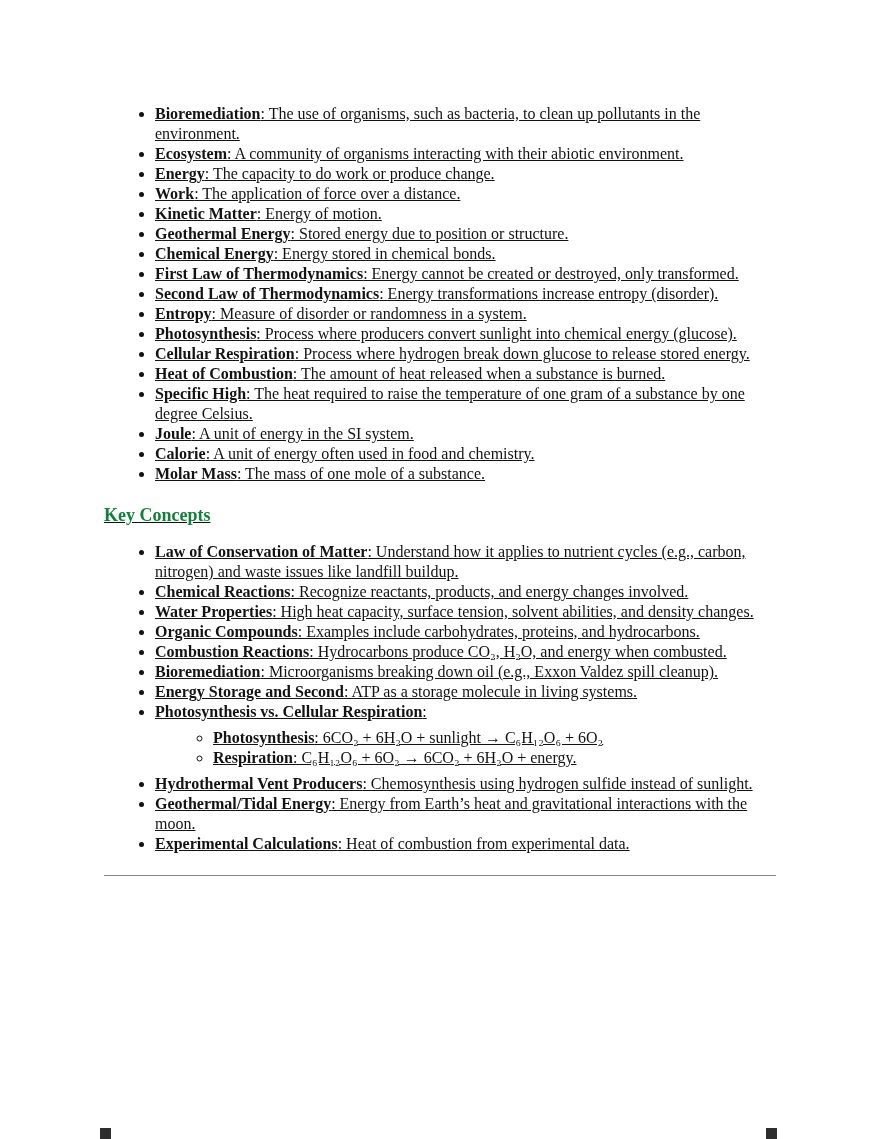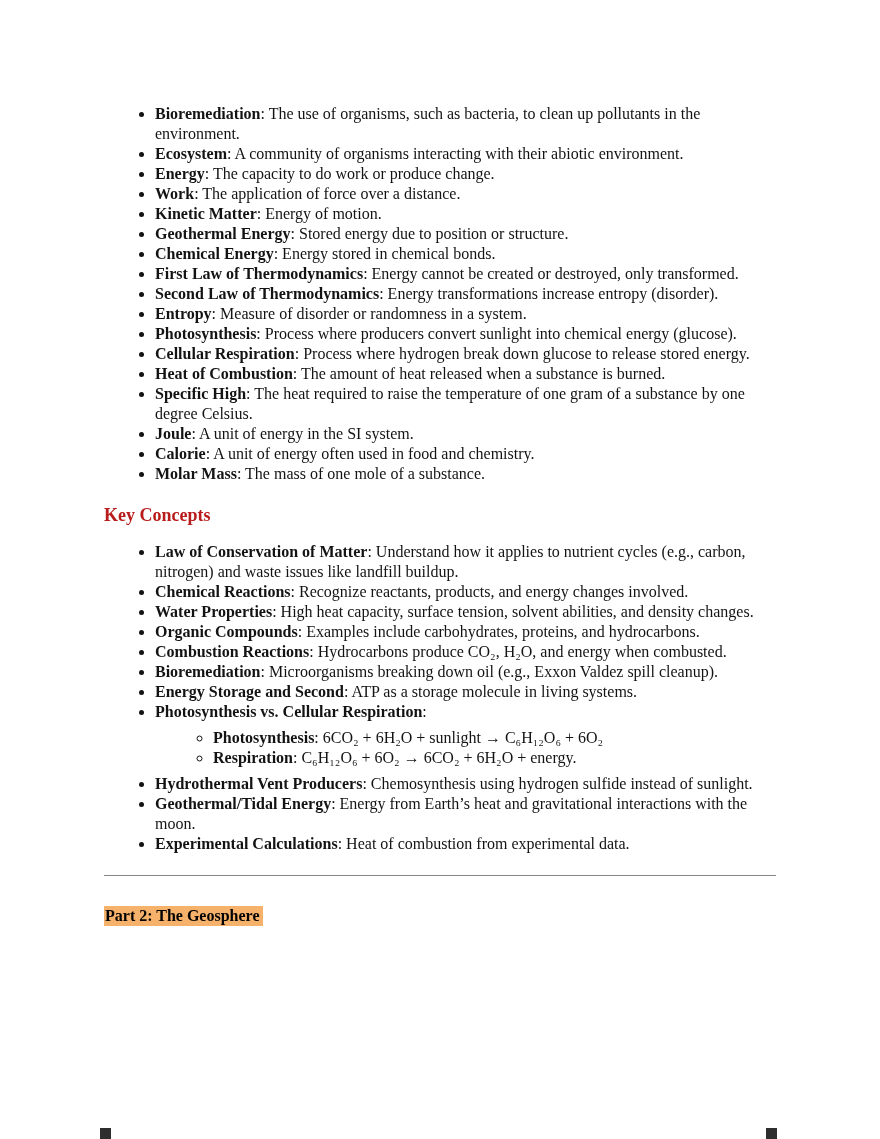--- a/index.html
+++ b/index.html
@@ -11,20 +11,21 @@
     width: 880px;
     height: 1139px;
     position: relative;
     overflow: hidden;
     font-family: "Liberation Serif", "DejaVu Serif", serif;
     font-size: 16px;
     color: #131313;
   }
   .page {
     padding: 104px 104px 0 104px;
+    text-decoration: underline;
   }
   ul.l1 {
     margin: 0;
     padding-left: 51px;
     list-style-type: disc;
   }
   ul.l1 > li {
     line-height: 20px;
     margin: 0;
     padding: 0;
@@ -38,21 +39,21 @@
     line-height: 20px;
     margin: 0;
     padding: 0;
   }
   .term { font-weight: bold; }
   h2.key-concepts {
     margin: 20px 0 16px 0;
     font-size: 18px;
     line-height: 22px;
     font-weight: bold;
-    color: #b91c1c;
+    color: #15803d;
   }
   hr.divider {
     border: none;
     border-top: 1px solid #868686;
     margin: 21px 0 0 0;
   }
   h3.part2 {
     margin: 30px 0 0 0;
     font-size: 16px;
     line-height: 20px;
@@ -115,18 +116,17 @@
         <li><span class="term">Respiration</span><span class="def">: C₆H₁₂O₆ + 6O₂ → 6CO₂ + 6H₂O + energy.</span></li>
       </ul>
     </li>
     <li><span class="term">Hydrothermal Vent Producers</span><span class="def">: Chemosynthesis using hydrogen sulfide instead of sunlight.</span></li>
     <li><span class="term">Geothermal/Tidal Energy</span><span class="def">: Energy from Earth’s heat and gravitational interactions with the moon.</span></li>
     <li><span class="term">Experimental Calculations</span><span class="def">: Heat of combustion from experimental data.</span></li>
   </ul>
 
   <hr class="divider">
 
-  <h3 class="part2"><span class="hl">Part 2: The Geosphere</span></h3>
 
 </div>
 
 <div class="edge-mark left"></div>
 <div class="edge-mark right"></div>
 
 </body></html>

